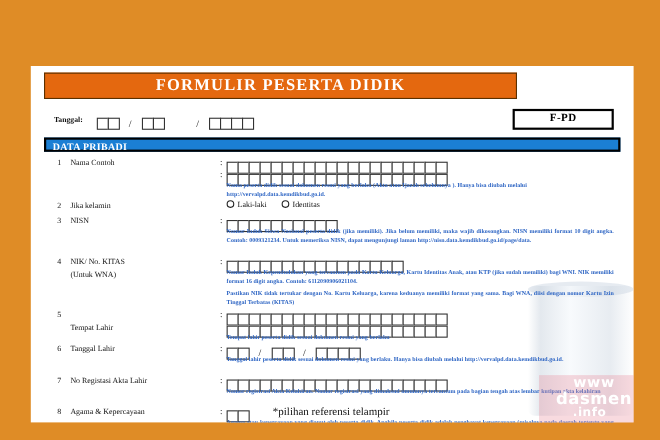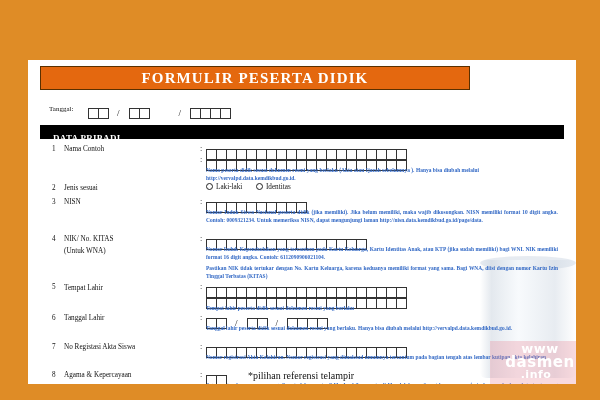--- a/index.html
+++ b/index.html
@@ -42,21 +42,21 @@
     letter-spacing: 1.1px;
     margin-right: 94px;
   }
   .tanggal-row {
     position: relative;
     height: 26px;
     margin-top: 9px;
   }
   .tanggal-label {
     position: absolute; left: 9px; top: 6px;
-    font-size: 7px; font-weight: normal; color: #111;
+    font-size: 7px; font-weight: bold; color: #111;
   }
   .bx {
     display: inline-block;
     width: 11px; height: 11px;
     border: 1px solid #333;
     background: #fff;
     vertical-align: middle;
     box-sizing: border-box;
   }
   .bxgroup { display:inline-block; vertical-align: middle; font-size:0; }
@@ -76,21 +76,21 @@
     font-size: 10px;
     font-weight: bold;
     line-height: 13px;
     letter-spacing: .4px;
     color:#000;
   }
 
   
   .section-bar {
     background: #1b7fd4;
-    border: 7px solid #000000;
+    border: 2px solid #000000;
     height: 13px;
     line-height: 13px;
     color: #fff;
     font-weight: bold;
     font-size: 9px;
     padding-left: 6px;
     letter-spacing: .3px;
     box-sizing: border-box;
   }
 
@@ -204,40 +204,41 @@
 
       <div class="tanggal-row">
         <span class="tanggal-label">Tanggal:</span>
         <span class="tanggal-fields">
           <span class="bxgroup"><span class="bx"></span><span class="bx"></span></span>
           <span class="slash">/</span>
           <span class="bxgroup"><span class="bx"></span><span class="bx"></span></span>
           <span class="slash" style="padding-left:26px">/</span>
           <span class="bxgroup"><span class="bx"></span><span class="bx"></span><span class="bx"></span><span class="bx"></span></span>
         </span>
+        <span class="fpd-badge">F-PD</span>
       </div>
 
       <div class="section-bar">DATA PRIBADI</div>
 
       <div class="row" style="height:240px;margin-top:4px;">
 
         <span class="num" style="top:2px">1</span>
         <span class="lbl" style="top:2px">Nama Contoh</span>
         <span class="colon" style="top:1px">:</span>
         <span class="fields" style="top:1px">
           <span class="bxgroup"><span class="bx"></span><span class="bx"></span><span class="bx"></span><span class="bx"></span><span class="bx"></span><span class="bx"></span><span class="bx"></span><span class="bx"></span><span class="bx"></span><span class="bx"></span><span class="bx"></span><span class="bx"></span><span class="bx"></span><span class="bx"></span><span class="bx"></span><span class="bx"></span><span class="bx"></span><span class="bx"></span><span class="bx"></span><span class="bx"></span></span>
         </span>
         <span class="colon" style="top:12px">:</span>
         <span class="fields" style="top:12px">
           <span class="bxgroup"><span class="bx"></span><span class="bx"></span><span class="bx"></span><span class="bx"></span><span class="bx"></span><span class="bx"></span><span class="bx"></span><span class="bx"></span><span class="bx"></span><span class="bx"></span><span class="bx"></span><span class="bx"></span><span class="bx"></span><span class="bx"></span><span class="bx"></span><span class="bx"></span><span class="bx"></span><span class="bx"></span><span class="bx"></span><span class="bx"></span></span>
         </span>
         <span class="hint" style="top:24px">Nama peserta didik sesuai dokumen resmi yang berlaku (Akta atau Ijazah sebelumnya ). Hanya bisa diubah melalui http://vervalpd.data.kemdikbud.go.id.</span>
 
         <span class="num" style="top:41px">2</span>
-        <span class="lbl" style="top:41px">Jenis sesuai</span>
+        <span class="lbl" style="top:41px">Jika kelamin</span>
         <span class="radio-wrap" style="top:40px">
           <span class="radio"></span><span>Laki-laki</span>
           <span class="radio-gap"></span>
           <span class="radio"></span><span>Identitas</span>
         </span>
 
         <span class="num" style="top:55px">3</span>
         <span class="lbl" style="top:55px">NISN</span>
         <span class="colon" style="top:54px">:</span>
         <span class="fields" style="top:54px">
@@ -249,21 +250,21 @@
         <span class="lbl" style="top:92px">NIK/ No. KITAS</span>
         <span class="sub-lbl" style="top:104px">(Untuk WNA)</span>
         <span class="colon" style="top:91px">:</span>
         <span class="fields" style="top:91px">
           <span class="bxgroup"><span class="bx"></span><span class="bx"></span><span class="bx"></span><span class="bx"></span><span class="bx"></span><span class="bx"></span><span class="bx"></span><span class="bx"></span><span class="bx"></span><span class="bx"></span><span class="bx"></span><span class="bx"></span><span class="bx"></span><span class="bx"></span><span class="bx"></span><span class="bx"></span></span>
         </span>
         <span class="hint just" style="top:103px">Nomor Induk Kependudukan yang tercantum pada Kartu Keluarga, Kartu Identitas Anak, atau KTP (jika sudah memiliki) bagi WNI. NIK memiliki format 16 digit angka. Contoh: 6112090906021104.</span>
         <span class="hint just" style="top:122px">Pastikan NIK tidak tertukar dengan No. Kartu Keluarga, karena keduanya memiliki format yang sama. Bagi WNA, diisi dengan nomor Kartu Izin Tinggal Terbatas (KITAS)</span>
 
         <span class="num" style="top:140px">5</span>
-        <span class="lbl" style="top:141px">Tempat Lahir</span>
+        <span class="lbl" style="top:152px">Tempat Lahir</span>
         <span class="colon" style="top:139px">:</span>
         <span class="fields" style="top:139px">
           <span class="bxgroup"><span class="bx"></span><span class="bx"></span><span class="bx"></span><span class="bx"></span><span class="bx"></span><span class="bx"></span><span class="bx"></span><span class="bx"></span><span class="bx"></span><span class="bx"></span><span class="bx"></span><span class="bx"></span><span class="bx"></span><span class="bx"></span><span class="bx"></span><span class="bx"></span><span class="bx"></span><span class="bx"></span><span class="bx"></span><span class="bx"></span></span>
         </span>
         <span class="fields" style="top:150px">
           <span class="bxgroup"><span class="bx"></span><span class="bx"></span><span class="bx"></span><span class="bx"></span><span class="bx"></span><span class="bx"></span><span class="bx"></span><span class="bx"></span><span class="bx"></span><span class="bx"></span><span class="bx"></span><span class="bx"></span><span class="bx"></span><span class="bx"></span><span class="bx"></span><span class="bx"></span><span class="bx"></span><span class="bx"></span><span class="bx"></span><span class="bx"></span></span>
         </span>
         <span class="hint" style="top:162px">Tempat lahir peserta didik sesuai dokumen resmi yang berlaku</span>
 
         <span class="num" style="top:171px">6</span>
@@ -272,21 +273,21 @@
         <span class="fields" style="top:170px">
           <span class="bxgroup"><span class="bx"></span><span class="bx"></span></span>
           <span class="slash">/</span>
           <span class="bxgroup"><span class="bx"></span><span class="bx"></span></span>
           <span class="slash">/</span>
           <span class="bxgroup"><span class="bx"></span><span class="bx"></span><span class="bx"></span><span class="bx"></span></span>
         </span>
         <span class="hint" style="top:182px">Tanggal lahir peserta didik sesuai dokumen resmi yang berlaku. Hanya bisa diubah melalui http://vervalpd.data.kemdikbud.go.id.</span>
 
         <span class="num" style="top:200px">7</span>
-        <span class="lbl" style="top:200px">No Registasi Akta Siswa</span>
+        <span class="lbl" style="top:200px">No Registasi Akta Lahir</span>
         <span class="colon" style="top:199px">:</span>
         <span class="fields" style="top:199px">
           <span class="bxgroup"><span class="bx"></span><span class="bx"></span><span class="bx"></span><span class="bx"></span><span class="bx"></span><span class="bx"></span><span class="bx"></span><span class="bx"></span><span class="bx"></span><span class="bx"></span><span class="bx"></span><span class="bx"></span><span class="bx"></span><span class="bx"></span><span class="bx"></span><span class="bx"></span><span class="bx"></span><span class="bx"></span><span class="bx"></span><span class="bx"></span></span>
         </span>
         <span class="hint" style="top:211px">Nomor registrasi Akta Kelahiran. Nomor registrasi yang dimaksud umumnya tercantum pada bagian tengah atas lembar kutipan akta kelahiran</span>
 
         <span class="num" style="top:228px">8</span>
         <span class="lbl" style="top:228px">Agama &amp; Kepercayaan</span>
         <span class="colon" style="top:227px">:</span>
         <span class="fields" style="top:227px">

